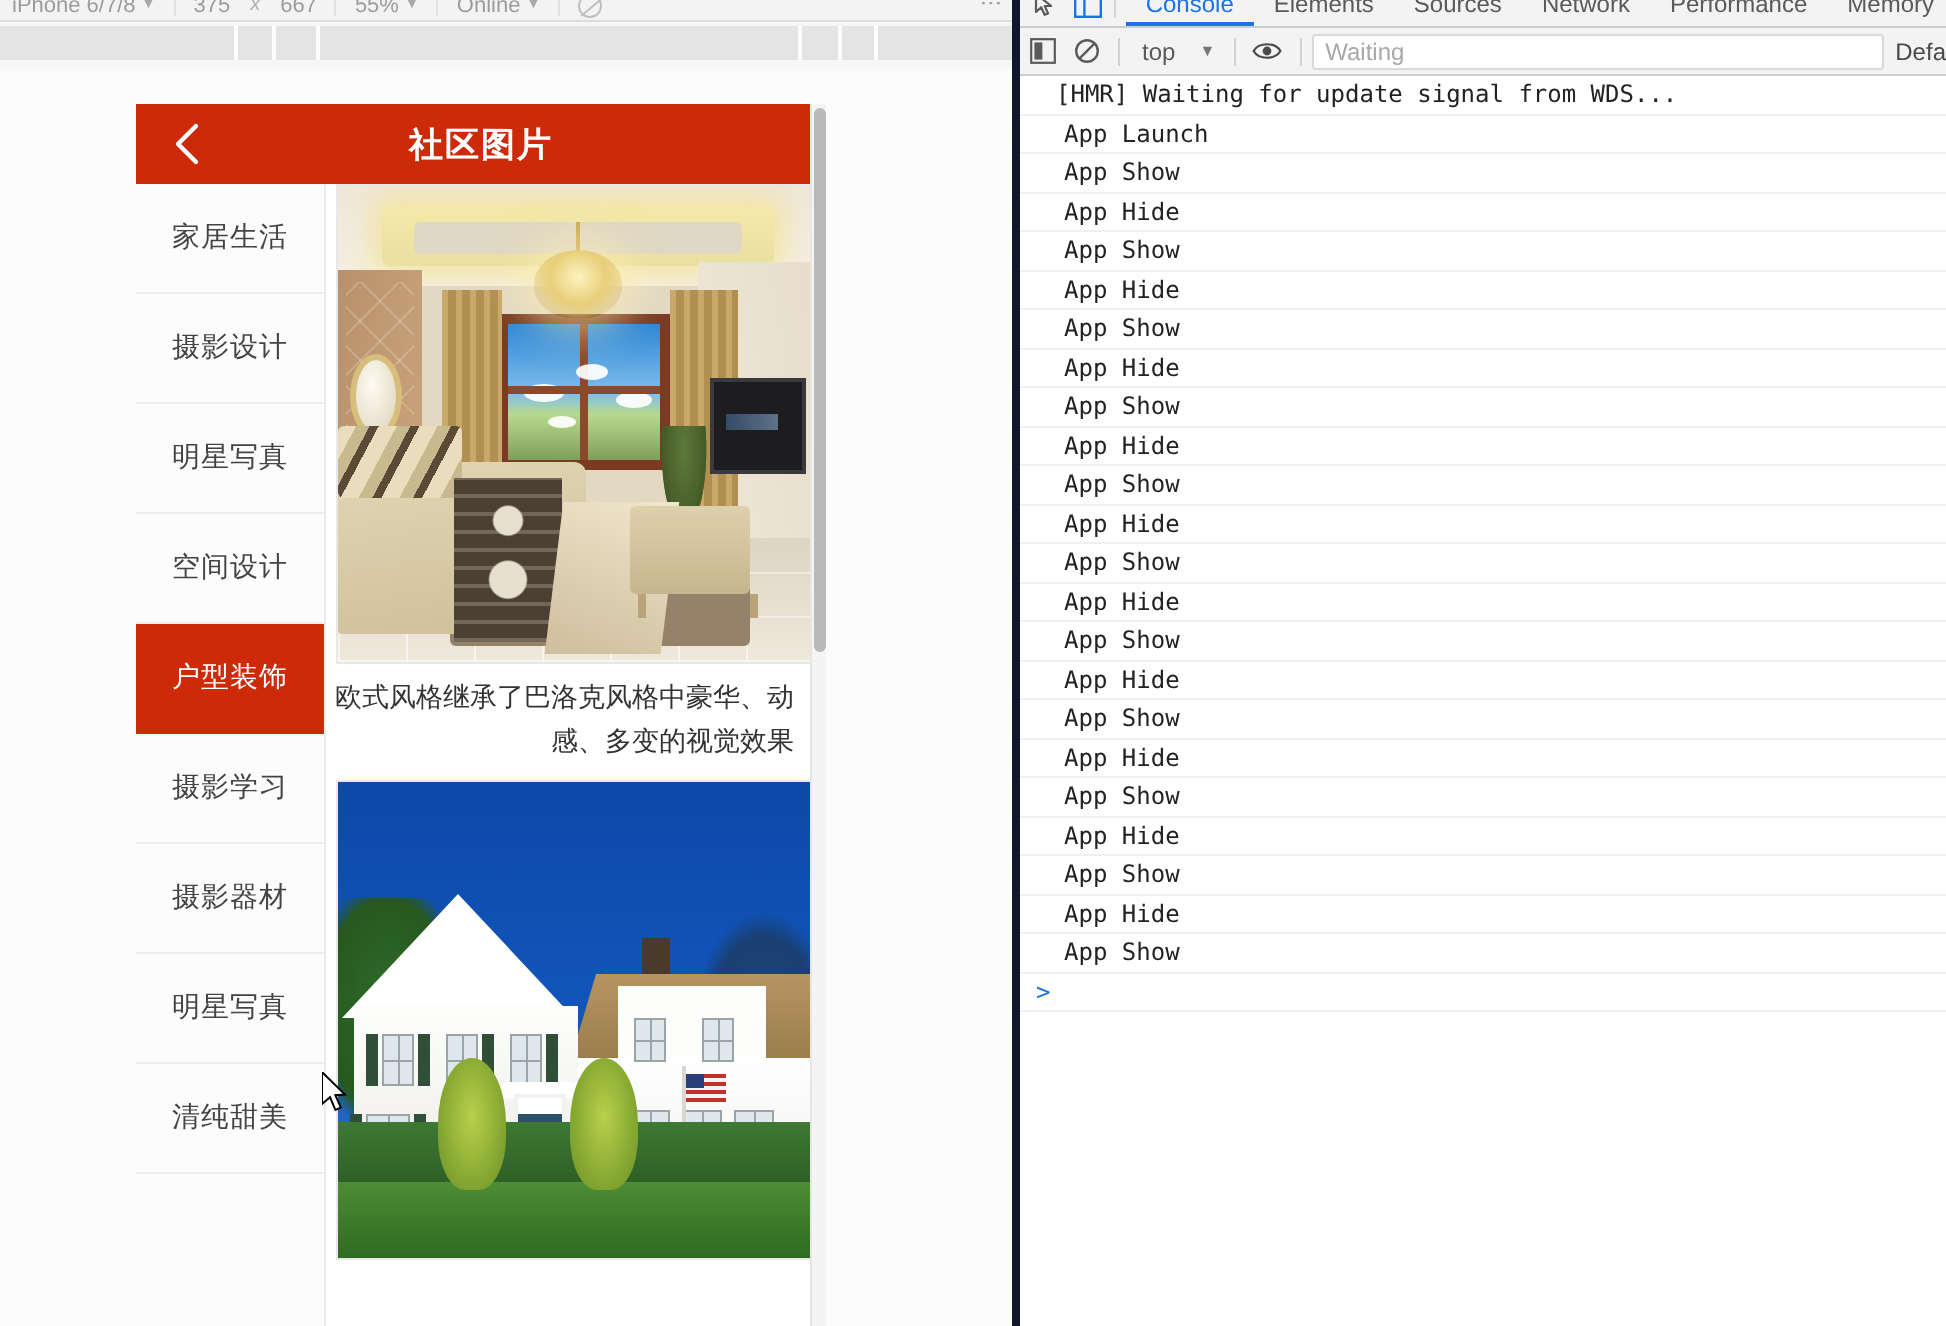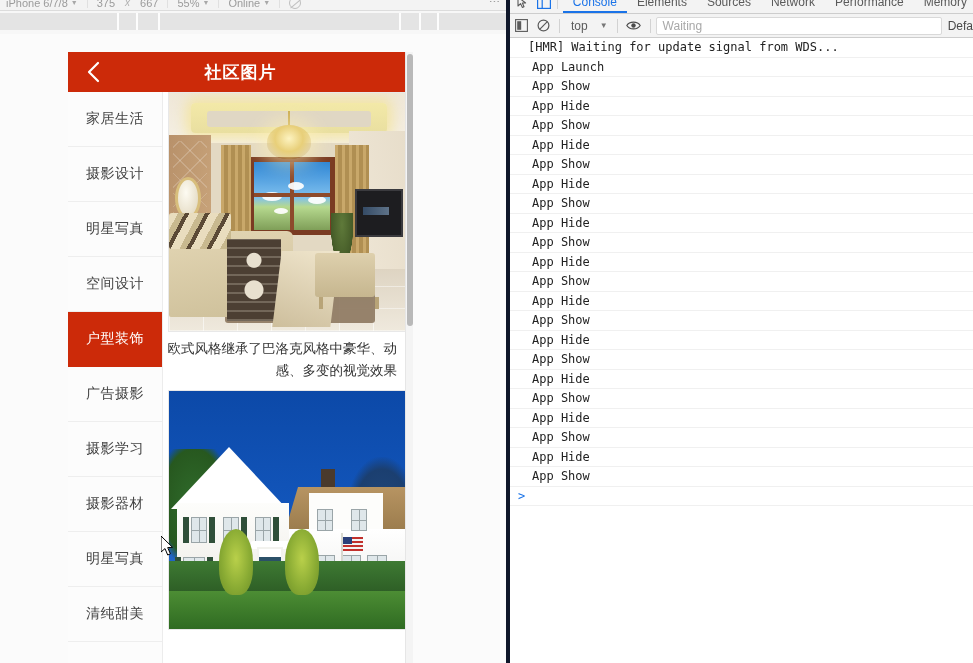--- a/index.html
+++ b/index.html
@@ -511,23 +511,20 @@
               <span>摄影设计</span>
             </div>
             <div class="cat-item">
               <span>明星写真</span>
             </div>
             <div class="cat-item">
               <span>空间设计</span>
             </div>
             <div class="cat-item active">
               <span>户型装饰</span>
-            </div>
-            <div class="cat-item">
-              <span>广告摄影</span>
             </div>
             <div class="cat-item">
               <span>摄影学习</span>
             </div>
             <div class="cat-item">
               <span>摄影器材</span>
             </div>
             <div class="cat-item">
               <span>明星写真</span>
             </div>

